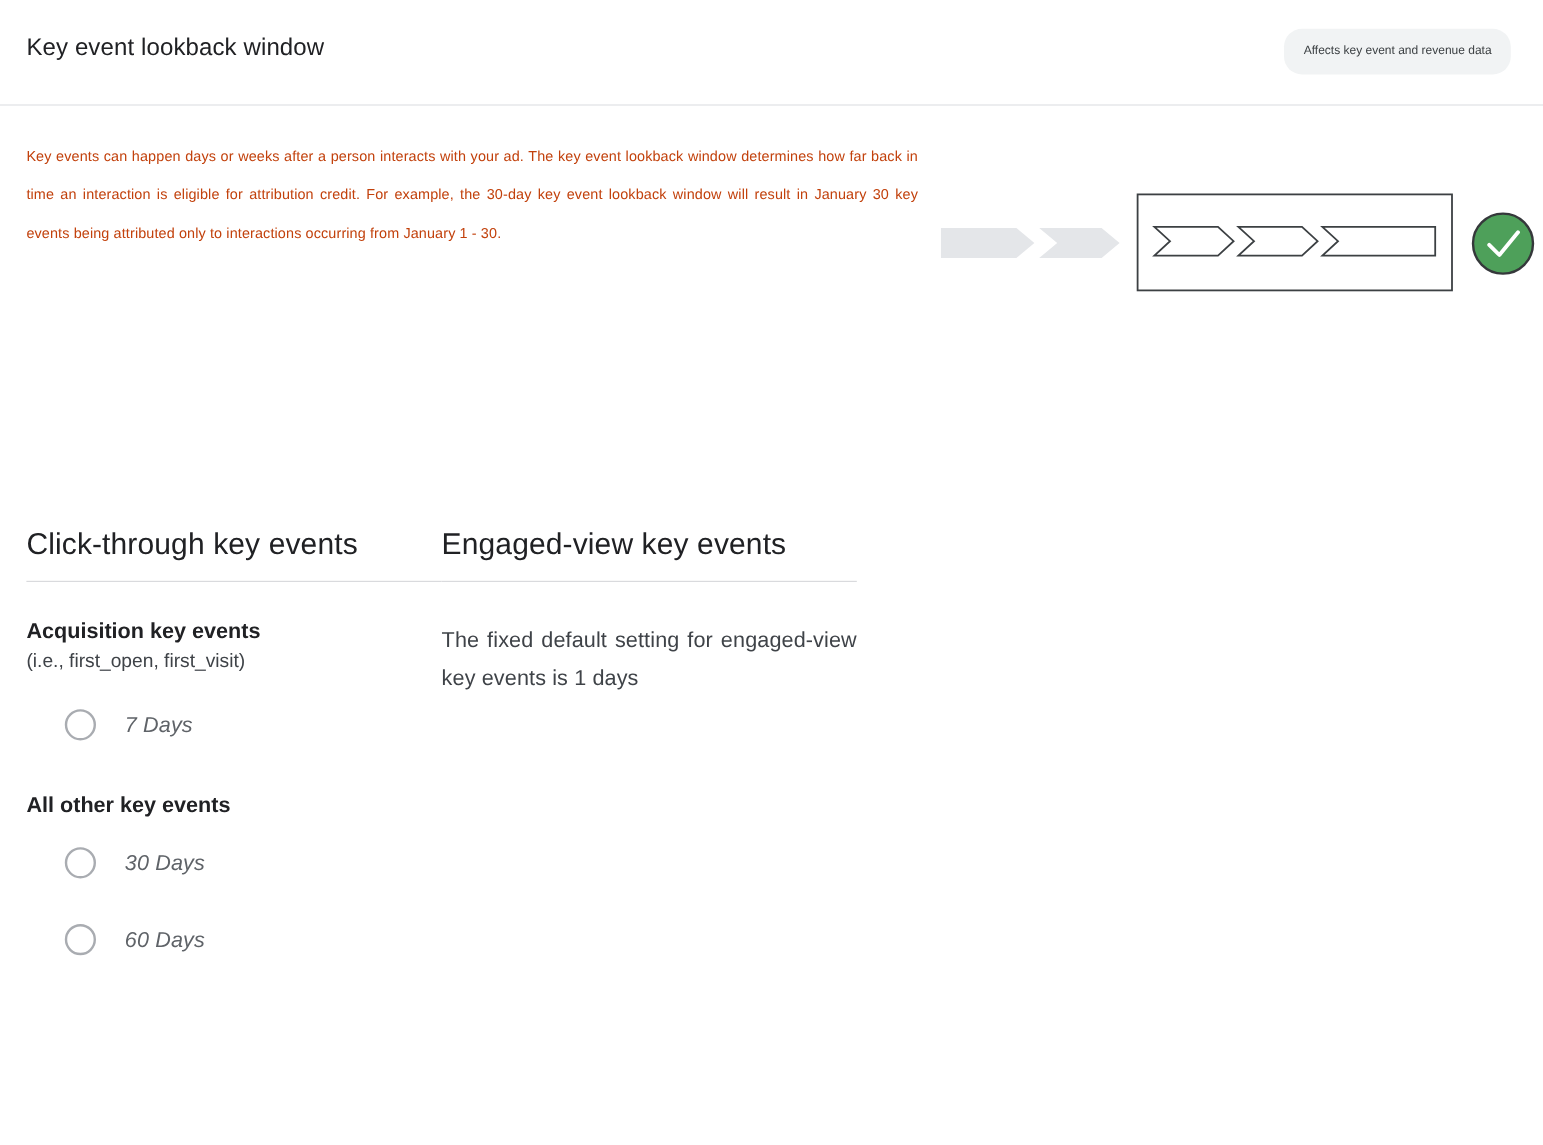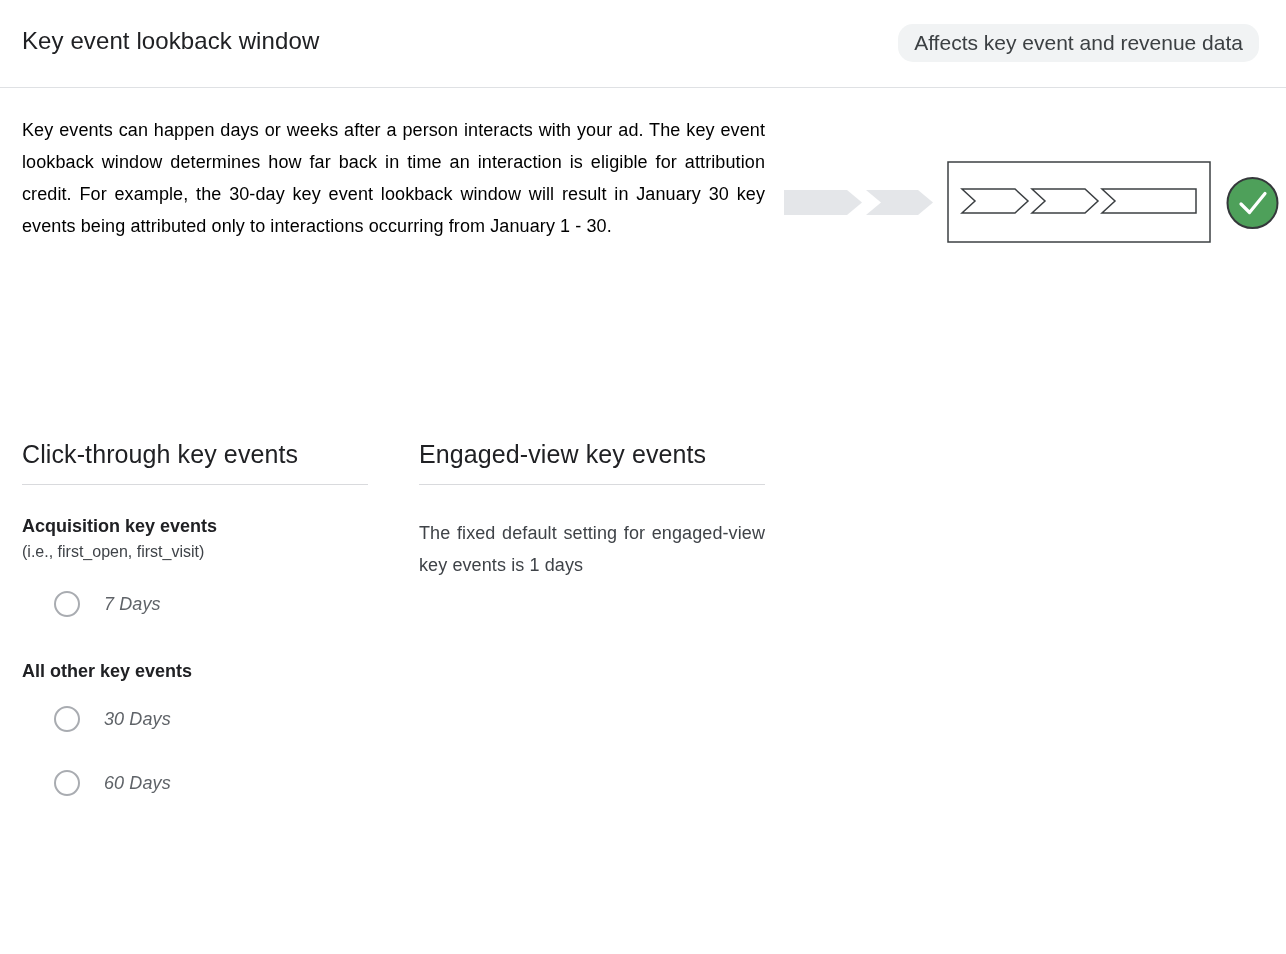--- a/index.html
+++ b/index.html
@@ -18,70 +18,69 @@
     position: absolute;
     top: 0; left: 0; right: 0;
     height: 88px;
     border-bottom: 1.5px solid #dfe1e4;
     display: flex;
     align-items: flex-start;
     justify-content: space-between;
     padding: 24px 27px 0 22px;
   }
   .page-title {
-    font-size: 24px;
+    font-size: 20px;
     font-weight: 400;
     color: #202124;
     letter-spacing: 0.1px;
     line-height: 33px;
   }
   .badge {
     background: #f1f3f4;
     color: #3c4043;
-    font-size: 21px;
+    font-size: 10px;
     line-height: 20px;
     padding: 9px 16px;
     border-radius: 15px;
     white-space: nowrap;
     margin-top: 0px;
   }
 
   
   .intro {
     position: absolute;
     left: 22px;
     top: 114px;
     width: 743px;
   }
   .intro p {
-    font-size: 18px;
+    font-size: 12px;
     line-height: 32px;
     text-align: justify;
-    color: #000000;
+    color: #c2410c;
     letter-spacing: 0.1px;
   }
   .intro p + p { margin-top: 33px; }
 
   
   .illustration {
     position: absolute;
     left: 784px;
     top: 158px;
     width: 500px;
     height: 92px;
   }
 
   
   .columns {
     position: absolute;
     left: 22px;
     top: 438px;
     width: 744px;
     display: flex;
-    gap: 51px;
   }
   .col { width: 346px; }
   .col-heading {
     font-size: 25px;
     font-weight: 400;
     color: #202124;
     line-height: 32px;
     letter-spacing: 0.1px;
   }
   .col-divider {

